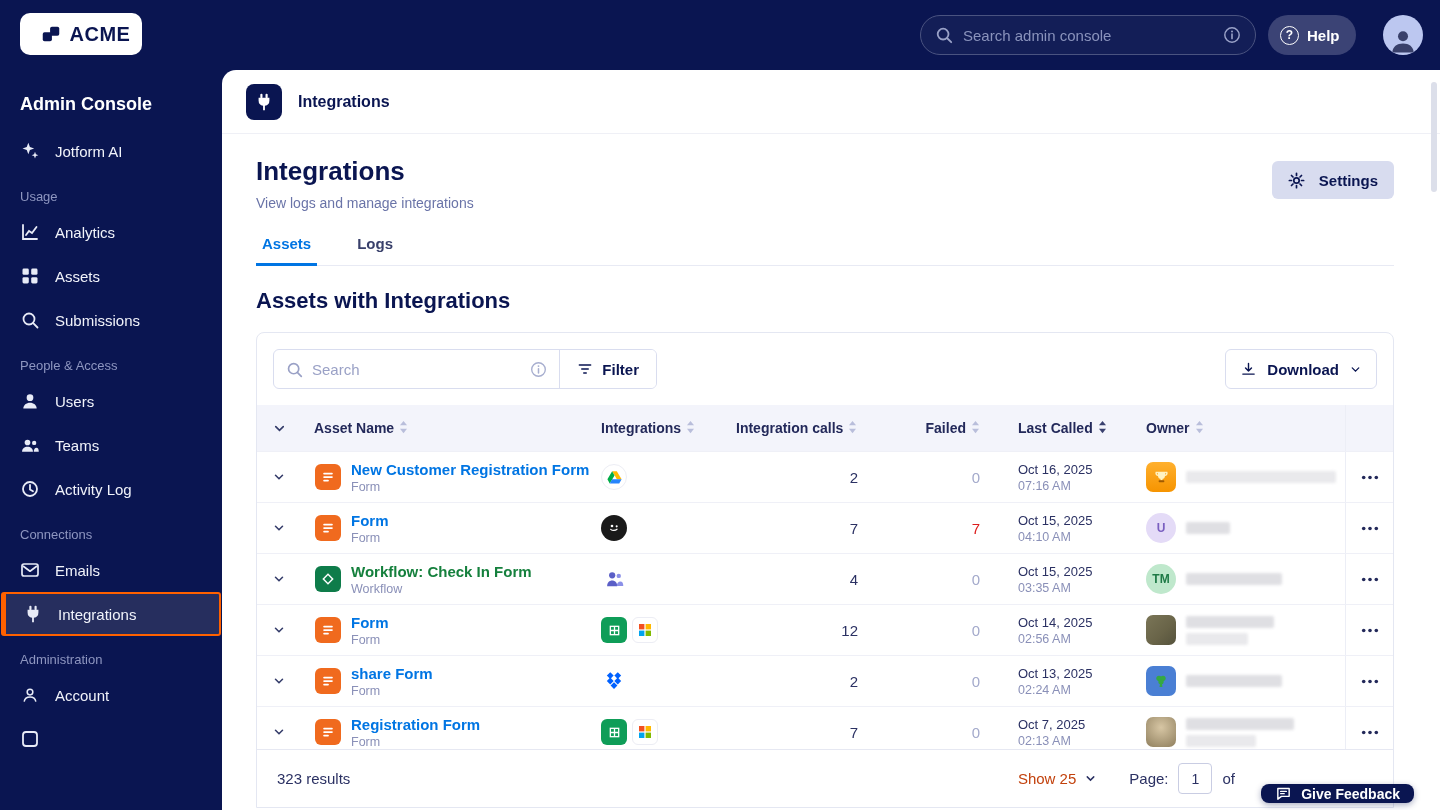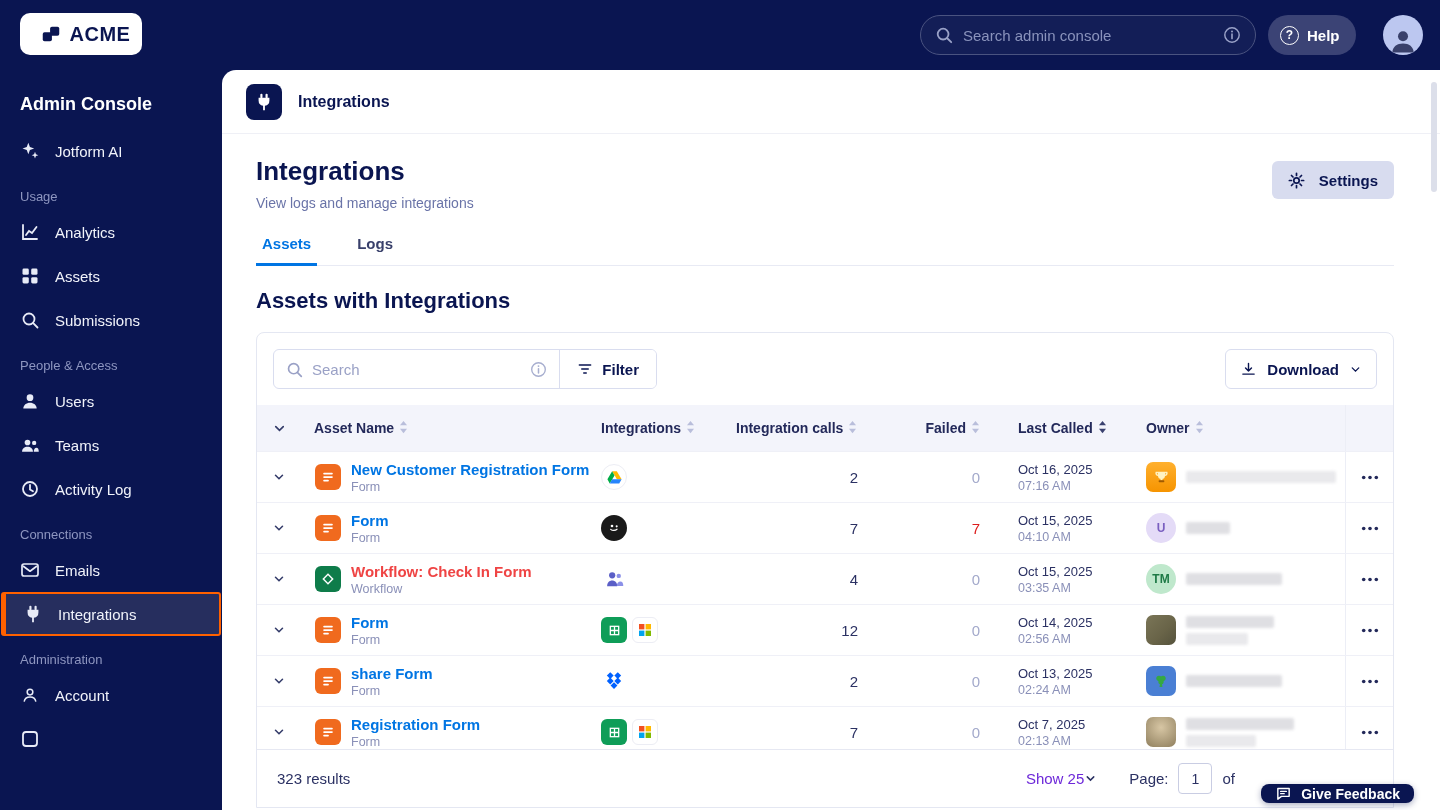--- a/index.html
+++ b/index.html
@@ -66,21 +66,21 @@
   .hcell { display:flex; align-items:flex-start; gap:5px; }
   .sorter { color:#B9BEDB; }
   .sorter.dark { color:#3A416F; }
   .row { height:51px; border-top:1px solid #EFF0F7; background:#fff; }
   .c-exp { display:flex; justify-content:center; color:#343C6A; cursor:pointer; }
   .c-name { display:flex; align-items:center; gap:10px; padding-left:14px; }
   .asset-ic { width:26px; height:26px; border-radius:6px; display:flex; align-items:center; justify-content:center; flex:0 0 26px; }
   .asset-ic.form { background:#F06A1E; }
   .asset-ic.workflow { background:#0E7C4A; }
   .nm { font-size:15px; font-weight:600; color:#0075E3; line-height:17px; cursor:pointer; }
-  .nm.plain { color:#ef4444; cursor:default; }
+  .nm.plain { color:#15803d; cursor:default; }
   .tp { font-size:12.5px; color:#8A90B8; margin-top:2px; }
   .c-intg { display:flex; gap:5px; align-items:center; }
   .intg-chip { width:26px; height:26px; border-radius:50%; display:flex; align-items:center; justify-content:center; }
   .chip-bordered { background:#fff; border:1px solid #ECEDF4; }
   .c-num { text-align:right; padding-right:8px; font-size:15px; color:#2B3163; }
   .c-fail { text-align:right; padding-right:6px; font-size:15px; color:#A3A9CB; }
   .c-fail.alert { color:#DC1D1D; }
   .c-date { padding-left:32px; }
   .dt { font-size:13px; color:#2B3163; }
   .tm { font-size:12.5px; color:#8A90B8; margin-top:2px; }
@@ -94,21 +94,21 @@
   .av.tan    { border-radius:7px; background:radial-gradient(circle at 50% 35%,#D7C6A4,#8F7F5E); }
   .bars { display:flex; flex-direction:column; gap:5px; }
   .bar { height:12px; border-radius:2px; background:#DFDFE3; filter:blur(1.5px); }
   .bar.lt { background:#E9E9EC; }
   .c-act { border-left:1px solid #ECEEF6; align-self:stretch; display:flex; align-items:center; justify-content:center; }
   .dots-btn { border:none; background:transparent; cursor:pointer; padding:6px; }
 
   .tfoot { position:absolute; left:0; right:0; bottom:0; height:58px; background:#fff; border-top:1px solid #E6E8F2;
            display:flex; align-items:center; padding:0 20px; font-size:15px; color:#2B3163; }
   .tf-right { margin-left:auto; display:flex; align-items:center; gap:10px; }
-  .show-sel { display:flex; align-items:center; font-size:15px; color:#6d28d9; cursor:pointer; margin-right:22px; }
+  .show-sel { display:flex; align-items:center; gap:8px; font-size:15px; color:#c2410c; cursor:pointer; margin-right:22px; }
   .page-lbl { font-size:15px; color:#2B3163; }
   .page-inp { width:34px; height:31px; border:1px solid #C9CDE3; border-radius:4px; text-align:center; font-size:14px; color:#2B3163; font-family:inherit; outline:none; }
   .of-lbl { margin-right:138px; }
 
   .feedback-btn { position:absolute; right:26px; bottom:7px; height:19px; background:#0A1551; border:none; border-radius:8px;
                   display:flex; align-items:center; gap:9px; padding:0 14px; color:#fff; font-size:14px; font-weight:600;
                   font-family:inherit; cursor:pointer; box-shadow:0 2px 6px rgba(10,21,81,0.35); z-index:20; }
 
   .scroll-thumb { position:absolute; right:3px; top:12px; width:6px; height:110px; border-radius:3px; background:#DCDFEA; }
 </style>

